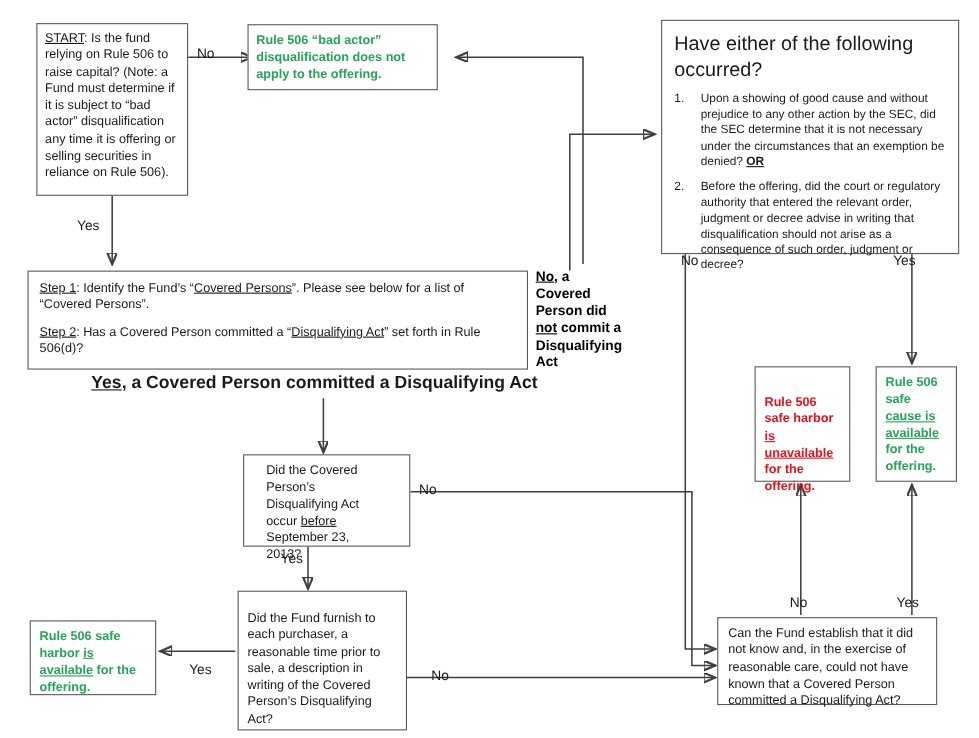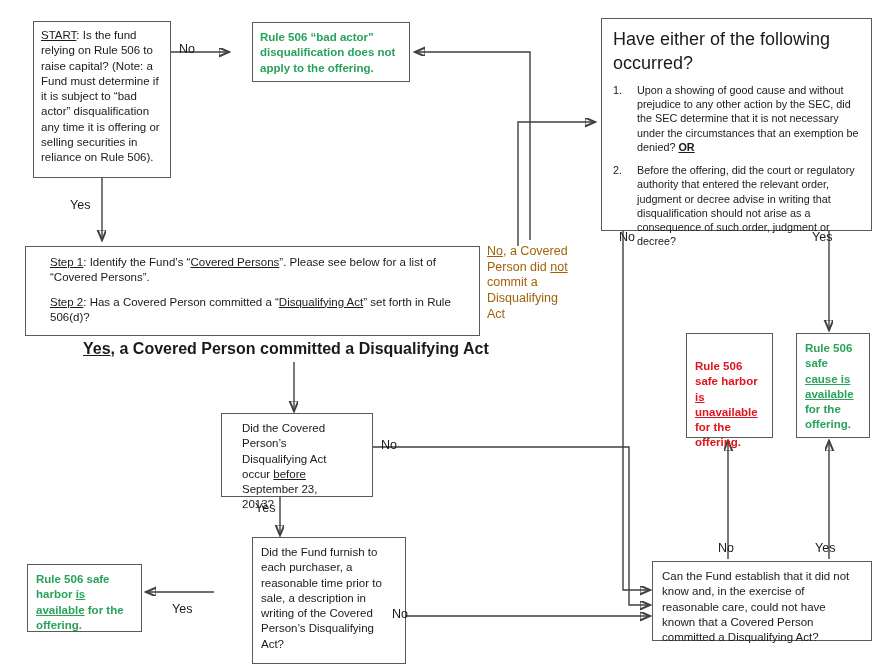--- a/index.html
+++ b/index.html
@@ -36,22 +36,22 @@
     position: absolute;
     font-size: 12.5px;
     color: #1a1a1a;
     white-space: nowrap;
   }
   .label.bold { font-weight: bold; font-size: 16px; }
 
   .sidetext {
     position: absolute;
     font-size: 12.5px;
-    font-weight: normal;
-    color: #a16207;
+    font-weight: bold;
+    color: #000000;
     line-height: 1.25;
   }
 
   u { text-decoration: underline; }
 
   svg#wires {
     position: absolute;
     left: 0; top: 0;
     width: 890px;
     height: 671px;
@@ -107,64 +107,64 @@
 
     <line x1="728" y1="559" x2="728" y2="441" marker-end="url(#ah)"></line>
 
     <line x1="829" y1="559" x2="829" y2="441" marker-end="url(#ah)"></line>
   </svg>
 
   <div class="node" style="left:33px; top:21px; width:138px; height:157px;">
     <p><u>START</u><span>: Is the fund relying on Rule 506 to raise capital? (Note: a Fund must determine if it is subject to “bad actor” disqualification any time it is offering or selling securities in reliance on Rule 506).</span></p>
   </div>
 
-  <div class="node green" style="left:252px; top:22px; width:158px; height:60px; padding-top:7px;">
+  <div class="node green" style="left:225px; top:22px; width:173px; height:60px; padding-top:7px;">
     <p>Rule 506 “bad actor” disqualification does not apply to the offering.</p>
   </div>
 
   <div class="node" style="left:601px; top:18px; width:271px; height:213px; padding:9px 11px;">
     <div class="qhead">Have either of the following occurred?</div>
     <ul class="olist">
       <li>
         <span class="num">1.</span>
         <span class="txt"><span>Upon a showing of good cause and without prejudice to any other action by the SEC, did the SEC determine that it is not necessary under the circumstances that an exemption be denied? </span><u style="font-weight:bold">OR</u></span>
       </li>
       <li>
         <span class="num">2.</span>
         <span class="txt">Before the offering, did the court or regulatory authority that entered the relevant order, judgment or decree advise in writing that disqualification should not arise as a consequence of such order, judgment or decree?</span>
       </li>
     </ul>
   </div>
 
-  <div class="node" style="left:25px; top:246px; width:455px; height:90px; padding:8px 24px;">
+  <div class="node" style="left:25px; top:246px; width:455px; height:90px; padding:8px 10px;">
     <p><u>Step 1</u><span>: Identify the Fund’s “</span><u>Covered Persons</u><span>”.  Please see below for a list of “Covered Persons”.</span></p>
     <p><u>Step 2</u><span>: Has a Covered Person committed a “</span><u>Disqualifying Act</u><span>” set forth in Rule 506(d)?</span></p>
   </div>
 
   <div class="node" style="left:221px; top:413px; width:152px; height:84px; padding:7px 20px;">
     <p><span>Did the Covered Person’s Disqualifying Act occur </span><u>before</u><span> September 23, 2013?</span></p>
   </div>
 
-  <div class="node" style="left:216px; top:537px; width:154px; height:127px; padding:7px 8px;margin-left:36px;">
+  <div class="node" style="left:216px; top:537px; width:154px; height:127px; padding:17px 8px;">
     <p>Did the Fund furnish to each purchaser, a reasonable time prior to sale, a description in writing of the Covered Person’s Disqualifying Act?</p>
   </div>
 
   <div class="node green" style="left:27px; top:564px; width:115px; height:68px; padding:7px 8px;">
     <p><span>Rule 506 safe harbor </span><u>is available</u><span> for the offering.</span></p>
   </div>
 
   <div class="node red" style="left:686px; top:333px; width:87px; height:105px; padding:25px 8px;">
     <p><span>Rule 506 safe harbor </span><u>is unavailable</u><span> for the offering.</span></p>
   </div>
 
   <div class="node green" style="left:796px; top:333px; width:74px; height:105px; padding:7px 8px;">
     <p><span>Rule 506 safe </span><u>cause is available</u><span> for the offering.</span></p>
   </div>
 
-  <div class="node" style="left:652px; top:561px; width:220px; height:80px; padding:7px 9px;">
+  <div class="node" style="left:652px; top:561px; width:200px; height:80px; padding:7px 9px;">
     <p>Can the Fund establish that it did not know and, in the exercise of reasonable care, could not have known that a Covered Person committed a Disqualifying Act?</p>
   </div>
 
   <div class="label" style="left:179px; top:42px;">No</div>
 
   <div class="label" style="left:70px; top:198px;">Yes</div>
 
   <div class="label bold" style="left:83px; top:340px;"><u>Yes</u><span>, a Covered Person committed a Disqualifying Act</span></div>
 
   <div class="sidetext" style="left:487px; top:244px; width:82px;">

